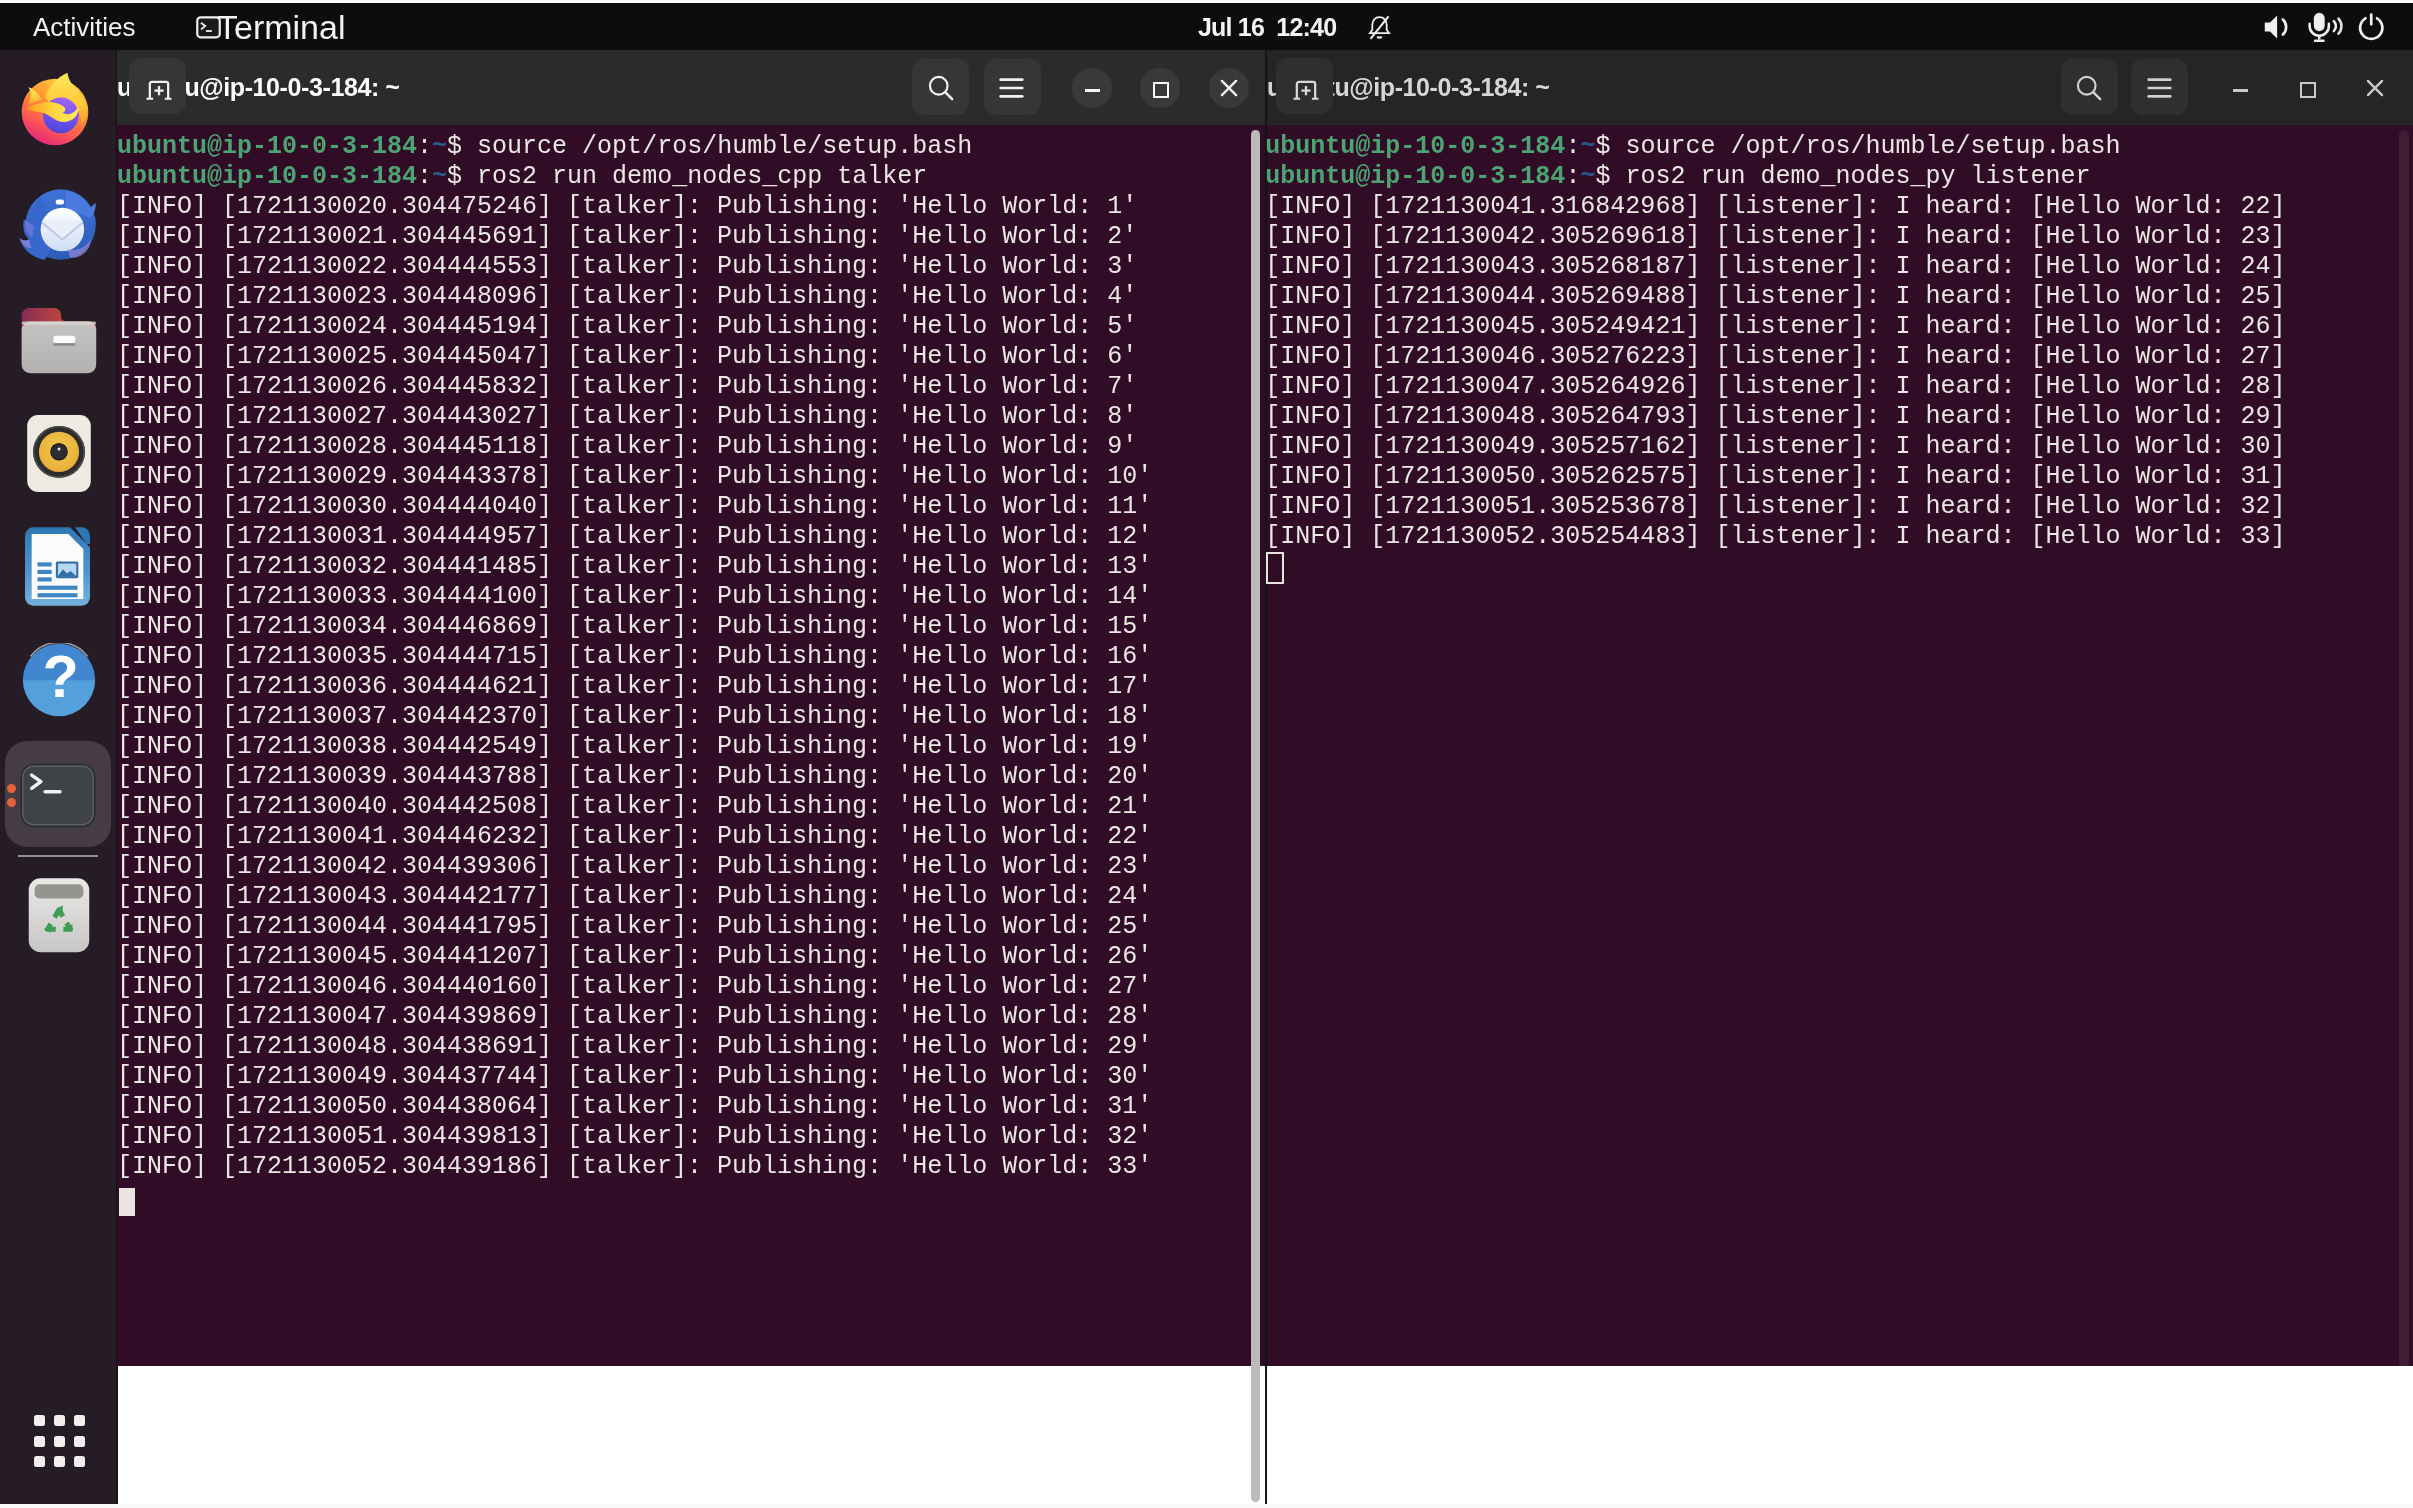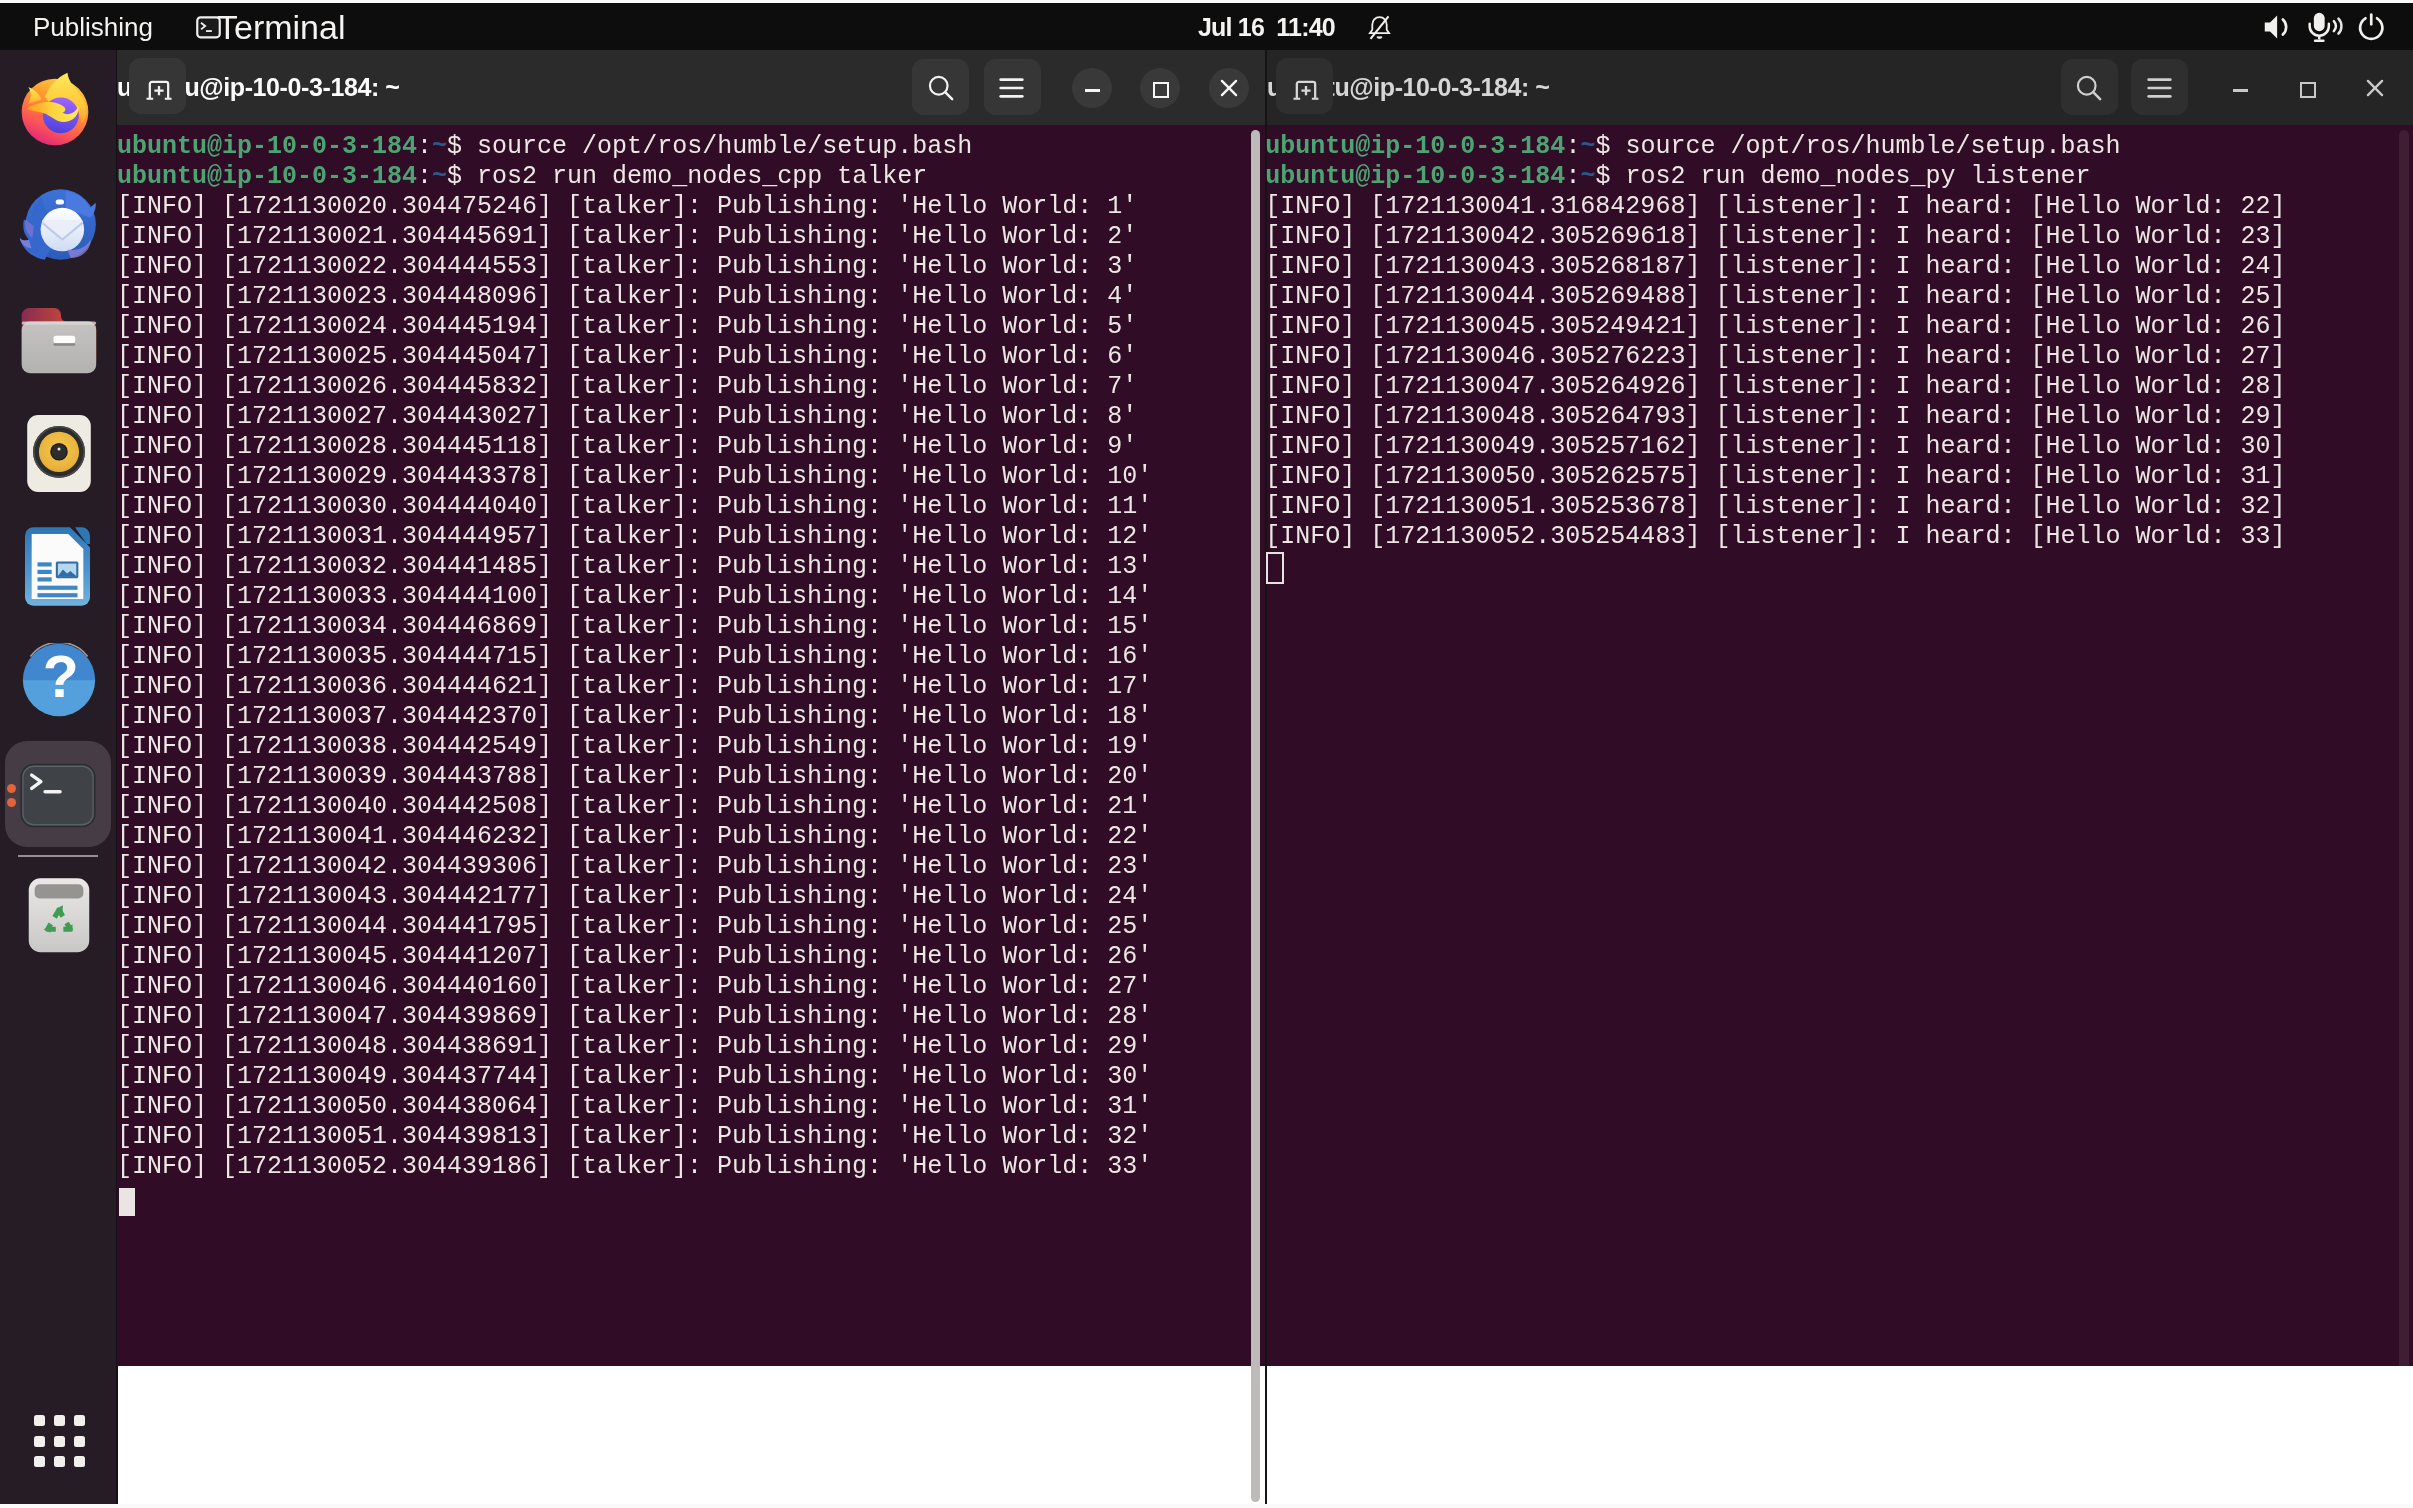--- a/index.html
+++ b/index.html
@@ -28,28 +28,28 @@
 svg{display:block}
 </style></head>
 <body>
 <div class="abs wstrip" style="top:0;height:2.5px"></div>
 <div class="abs" id="topbar"></div>
 <div class="abs" id="dock"></div>
 <div class="abs" id="dockline"></div>
 <div class="abs" id="midgap"></div>
 <div class="abs wstrip" style="top:1504px;height:4.2px"></div>
 
-<div class="abs tbt" style="left:33px;font-size:26px">Publishing</div>
+<div class="abs tbt" style="left:33px;font-size:26px">Activities</div>
 <svg class="abs" style="left:196px;top:16px" width="25" height="22.6" viewBox="0 0 30 27">
   <rect x="1.5" y="1.5" width="27" height="24" rx="4" fill="#1a1a1a" stroke="#efefef" stroke-width="2.6"></rect>
   <path d="M6 8 L11 12 L6 16" stroke="#efefef" stroke-width="2.2" fill="none"></path>
   <path d="M12 18 H19" stroke="#efefef" stroke-width="2.2" fill="none"></path>
 </svg>
 <div class="abs tbt" style="left:217px;font-size:34px">Terminal</div>
-<div class="abs tbt" style="left:1198px;font-weight:bold;font-size:25px;letter-spacing:-0.8px">Jul 16  11:40</div>
+<div class="abs tbt" style="left:1198px;font-weight:bold;font-size:25px;letter-spacing:-0.8px">Jul 16  12:40</div>
 <svg class="abs" style="left:1366px;top:12.6px" width="27" height="30" viewBox="0 0 30 30">
   <g stroke="#f1efed" fill="none" stroke-width="2">
     <path d="M15 3 c-4.8 0 -8 3.6 -8 8.5 V 17 l-2.6 3.6 h21.2 L23 17 v-5.5 c0 -4.9 -3.2 -8.5 -8 -8.5 z"></path>
     <path d="M12.5 24.5 a2.8 2.8 0 0 0 5 0" fill="#f1efed"></path>
     <path d="M25 2 L5 27" stroke-width="2.4"></path>
   </g>
 </svg>
 <svg class="abs" style="left:2263px;top:11.7px" width="30" height="30" viewBox="0 0 34 32">
   <path d="M2 11 h6 l8-8 v26 l-8-8 H2 z" fill="#f2f0ee"></path>
   <path d="M22.5 7.5 a11.5 11.5 0 0 1 0 17" stroke="#f2f0ee" stroke-width="3" fill="none" stroke-linecap="round"></path>

